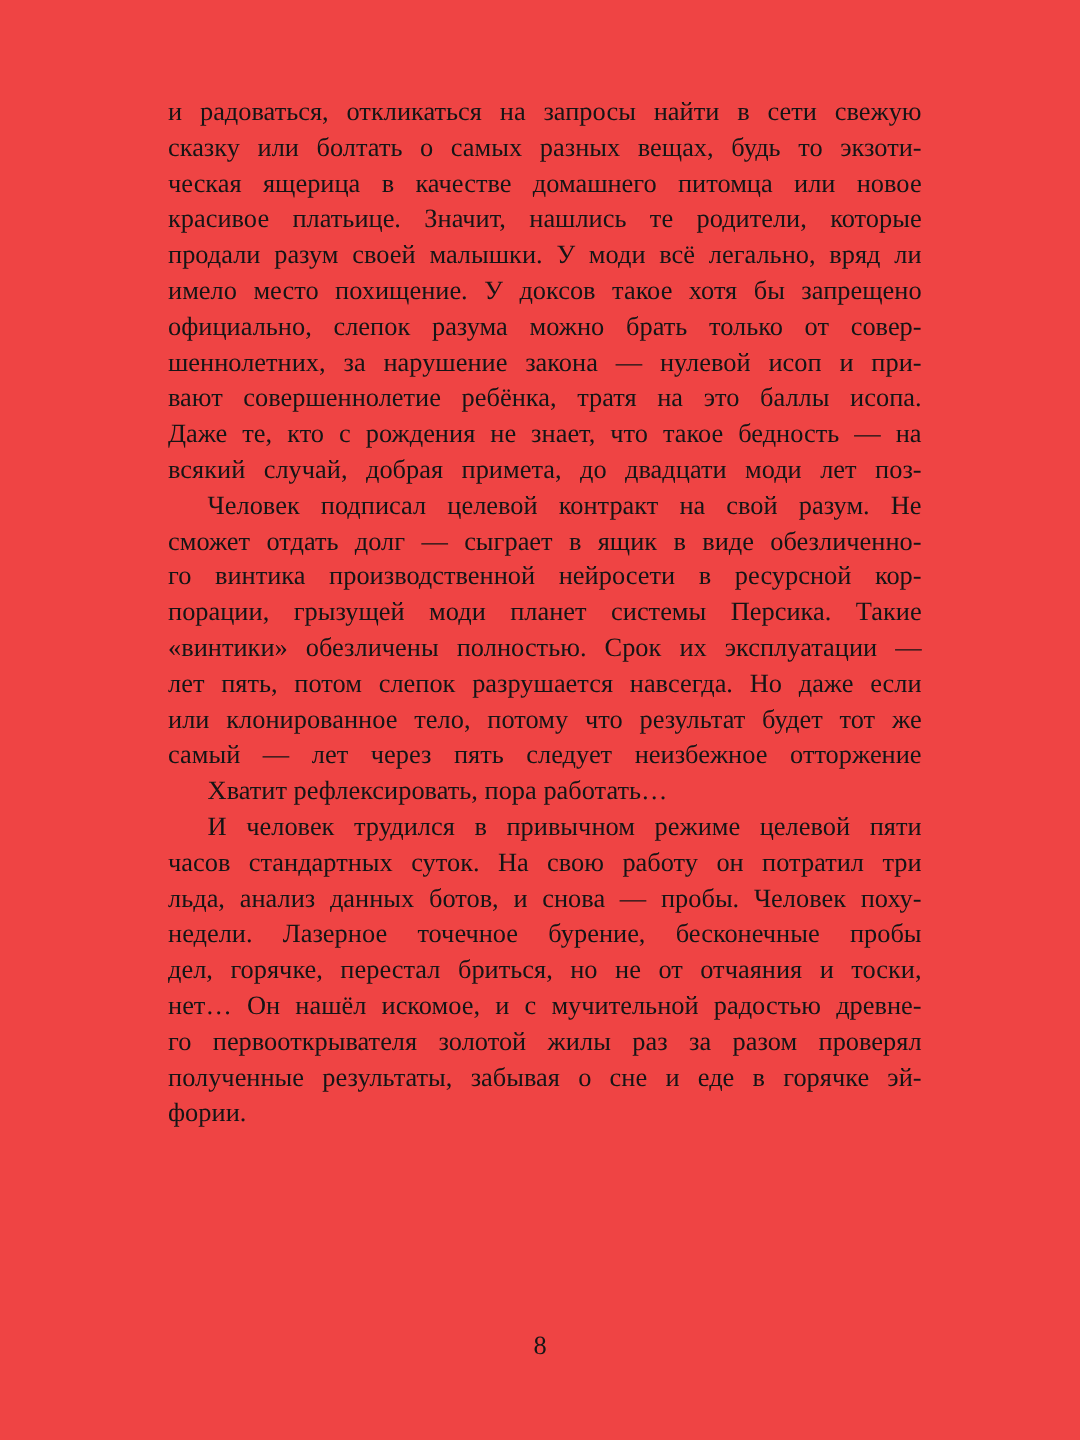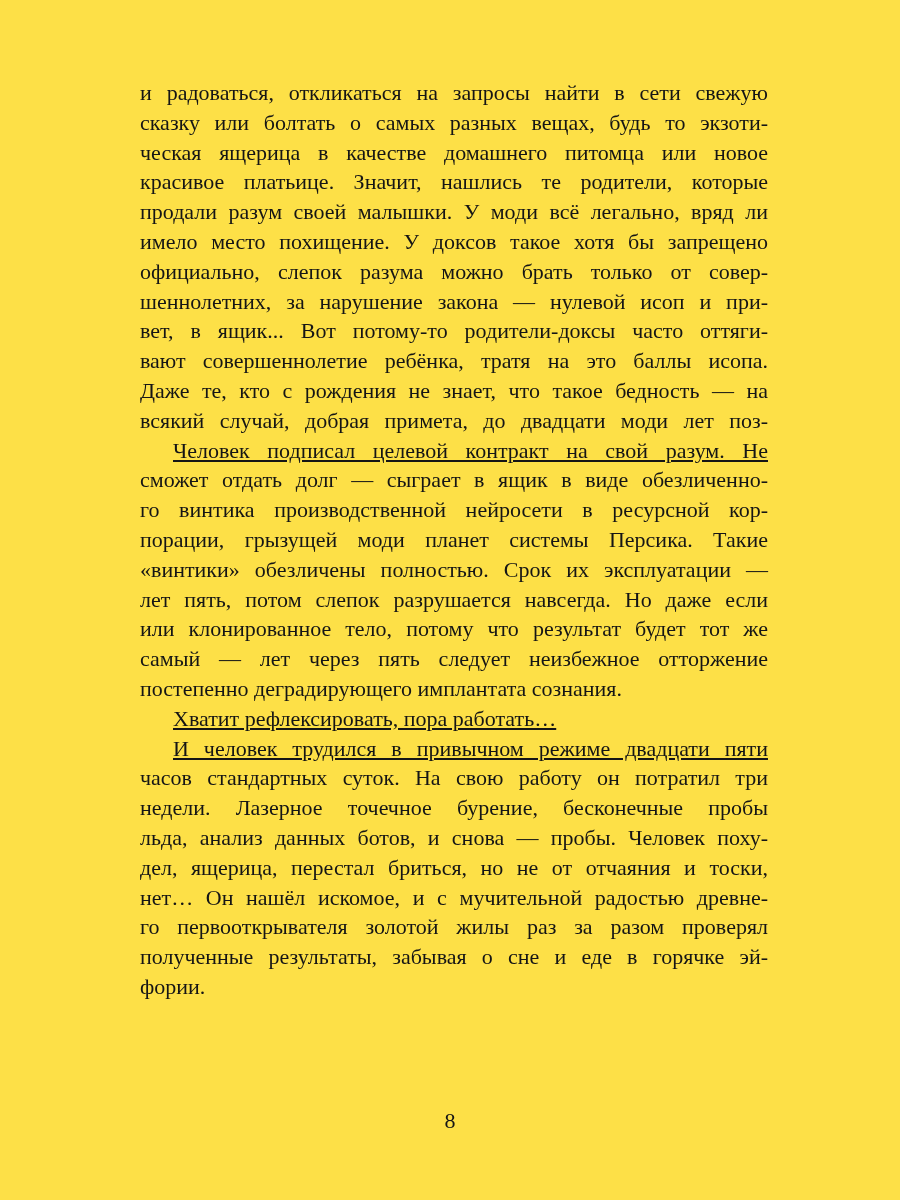--- a/index.html
+++ b/index.html
@@ -4,21 +4,21 @@
 <style>
   html, body {
     margin: 0;
     padding: 0;
     background: #ffffff;
   }
   .book-page {
     position: relative;
     width: 900px;
     height: 1200px;
-    background: #fde047;
+    background: #ef4444;
     font-family: "Liberation Serif", "DejaVu Serif", serif;
     color: #151515;
     overflow: hidden;
   }
   .text-block {
     position: absolute;
     left: 140px;
     top: 78px;
     width: 628px;
     font-size: 22px;
@@ -33,21 +33,20 @@
     text-align-last: justify;
     -moz-text-align-last: justify;
     white-space: normal;
   }
   .line.last {
     text-align-last: left;
     -moz-text-align-last: left;
   }
   .line.indent {
     text-indent: 33px;
-    text-decoration: underline;
   }
   .page-number {
     position: absolute;
     left: 0;
     top: 1108px;
     width: 900px;
     text-align: center;
     font-size: 22px;
     color: #151515;
   }
@@ -59,45 +58,43 @@
   <div class="text-block" id="text-block">
       <div class="paragraph">
         <div class="line">и радоваться, откликаться на запросы найти в сети свежую</div>
         <div class="line">сказку или болтать о самых разных вещах, будь то экзоти-</div>
         <div class="line">ческая ящерица в качестве домашнего питомца или новое</div>
         <div class="line">красивое платьице. Значит, нашлись те родители, которые</div>
         <div class="line">продали разум своей малышки. У моди всё легально, вряд ли</div>
         <div class="line">имело место похищение. У доксов такое хотя бы запрещено</div>
         <div class="line">официально, слепок разума можно брать только от совер-</div>
         <div class="line">шеннолетних, за нарушение закона — нулевой исоп и при-</div>
-        <div class="line">вет, в ящик... Вот потому-то родители-доксы часто оттяги-</div>
         <div class="line">вают совершеннолетие ребёнка, тратя на это баллы исопа.</div>
         <div class="line">Даже те, кто с рождения не знает, что такое бедность — на</div>
         <div class="line">всякий случай, добрая примета, до двадцати моди лет поз-</div>
       </div>
       <div class="paragraph">
         <div class="line indent">Человек подписал целевой контракт на свой разум. Не</div>
         <div class="line">сможет отдать долг — сыграет в ящик в виде обезличенно-</div>
         <div class="line">го винтика производственной нейросети в ресурсной кор-</div>
         <div class="line">порации, грызущей моди планет системы Персика. Такие</div>
         <div class="line">«винтики» обезличены полностью. Срок их эксплуатации —</div>
         <div class="line">лет пять, потом слепок разрушается навсегда. Но даже если</div>
         <div class="line">или клонированное тело, потому что результат будет тот же</div>
         <div class="line">самый — лет через пять следует неизбежное отторжение</div>
-        <div class="line last">постепенно деградирующего имплантата сознания.</div>
       </div>
       <div class="paragraph">
         <div class="line indent last">Хватит рефлексировать, пора работать…</div>
       </div>
       <div class="paragraph">
-        <div class="line indent">И человек трудился в привычном режиме двадцати пяти</div>
+        <div class="line indent">И человек трудился в привычном режиме целевой пяти</div>
         <div class="line">часов стандартных суток. На свою работу он потратил три</div>
+        <div class="line">льда, анализ данных ботов, и снова — пробы. Человек поху-</div>
         <div class="line">недели. Лазерное точечное бурение, бесконечные пробы</div>
-        <div class="line">льда, анализ данных ботов, и снова — пробы. Человек поху-</div>
-        <div class="line">дел, ящерица, перестал бриться, но не от отчаяния и тоски,</div>
+        <div class="line">дел, горячке, перестал бриться, но не от отчаяния и тоски,</div>
         <div class="line">нет… Он нашёл искомое, и с мучительной радостью древне-</div>
         <div class="line">го первооткрывателя золотой жилы раз за разом проверял</div>
         <div class="line">полученные результаты, забывая о сне и еде в горячке эй-</div>
         <div class="line last">фории.</div>
       </div>
     </div>
   <div class="page-number">8</div>
 </div>
 
 </body></html>

